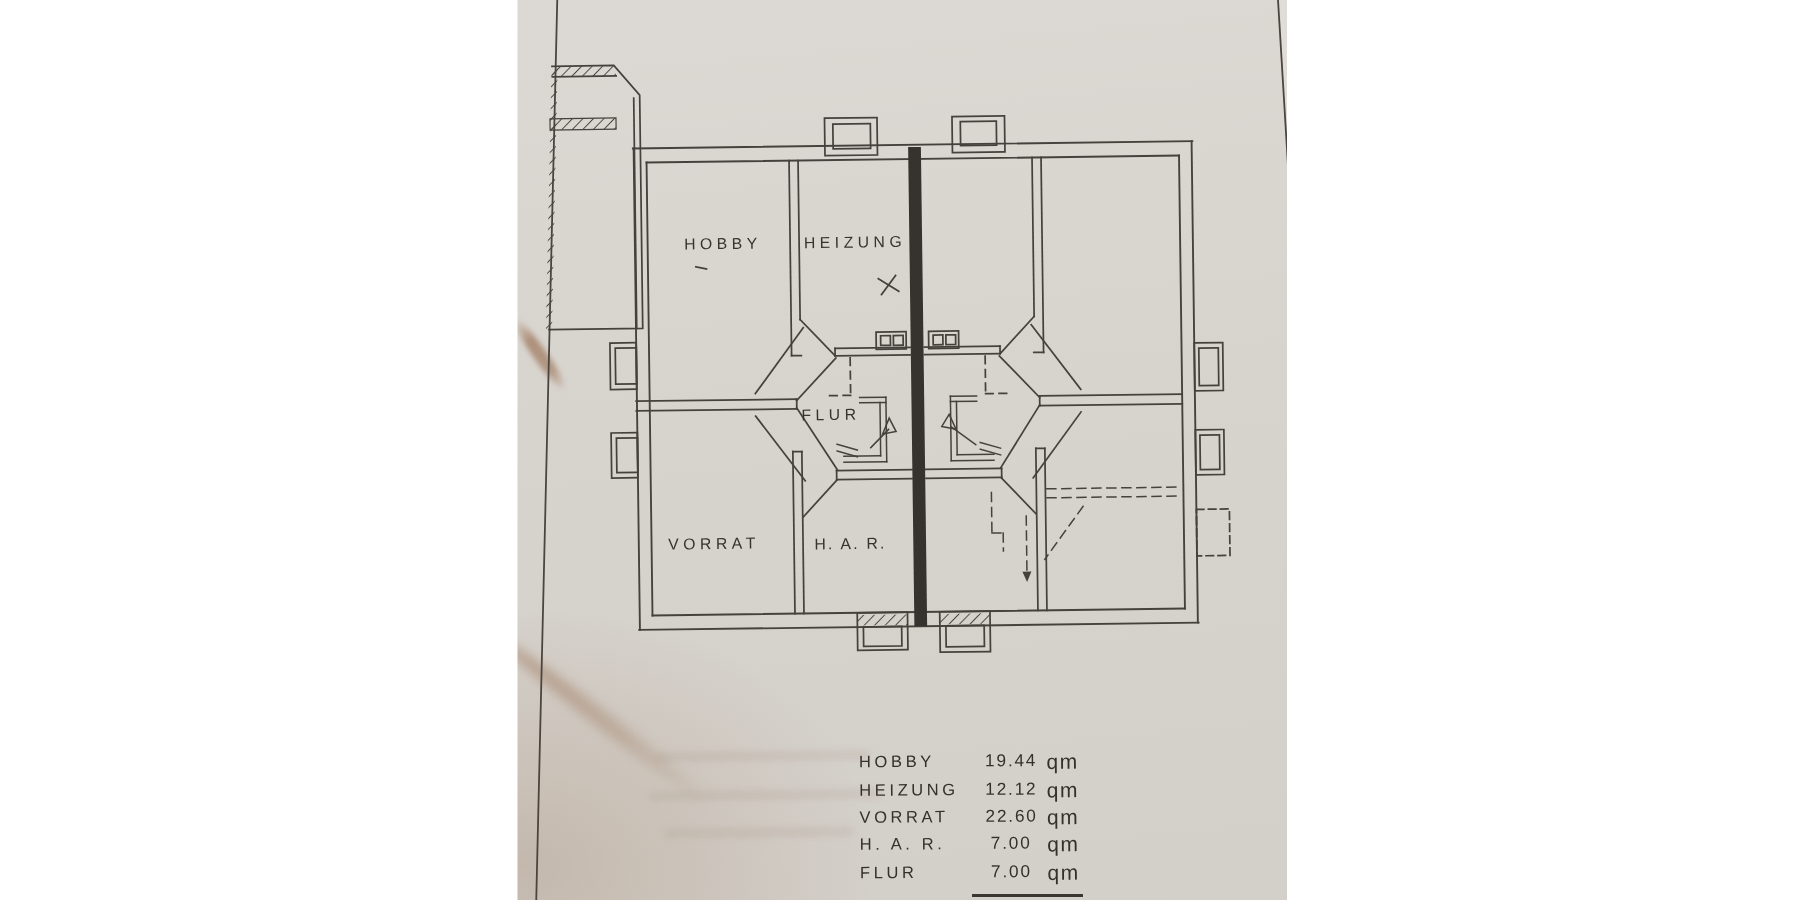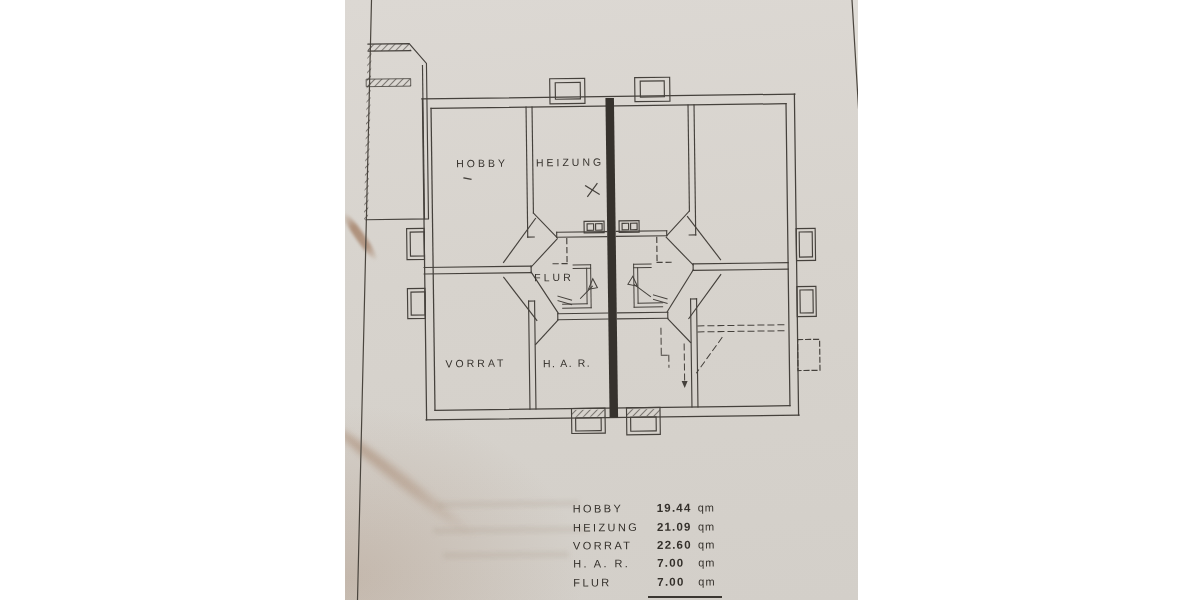--- a/index.html
+++ b/index.html
@@ -47,22 +47,22 @@
     font-weight:500; z-index:3;
   }
   .rlabel.har { letter-spacing:1.5px; }
 
   .legend {
     position:absolute; left:573px; top:499px; z-index:3;
     transform:rotate(-.45deg); color:#34302b;
   }
   .legend-row { display:flex; align-items:center; height:18.4px; }
   .lg-label { width:84px; font-size:11px; letter-spacing:2.4px; font-weight:500; }
-  .lg-value { width:34px; text-align:left; font-size:11.5px; letter-spacing:1.2px; font-weight:700; }
-  .lg-unit  { margin-left:7px; font-size:11px; letter-spacing:1px; font-weight:500; }
+  .lg-value { width:34px; text-align:center; font-size:11.5px; letter-spacing:1.2px; font-weight:400; }
+  .lg-unit  { margin-left:7px; font-size:14px; letter-spacing:1px; font-weight:500; }
   .sum-line { position:absolute; left:648px; top:595.5px; width:74px; height:2px; background:#3a3631; z-index:3; }
 </style>
 </head>
 <body>
 
 <div class="stage">
 
   <div class="photo">
     <div class="streak streak-1"></div>
     <div class="streak streak-2"></div>
@@ -247,21 +247,21 @@
   <div class="rlabel har" style="left:567px; top:363px;">H. A. R.</div>
 
   <div class="legend">
     <div class="legend-row">
       <span class="lg-label">HOBBY</span>
       <span class="lg-value">19.44</span>
       <span class="lg-unit">qm</span>
     </div>
     <div class="legend-row">
       <span class="lg-label">HEIZUNG</span>
-      <span class="lg-value">21.09</span>
+      <span class="lg-value">12.12</span>
       <span class="lg-unit">qm</span>
     </div>
     <div class="legend-row">
       <span class="lg-label">VORRAT</span>
       <span class="lg-value">22.60</span>
       <span class="lg-unit">qm</span>
     </div>
     <div class="legend-row">
       <span class="lg-label">H. A. R.</span>
       <span class="lg-value">7.00</span>

